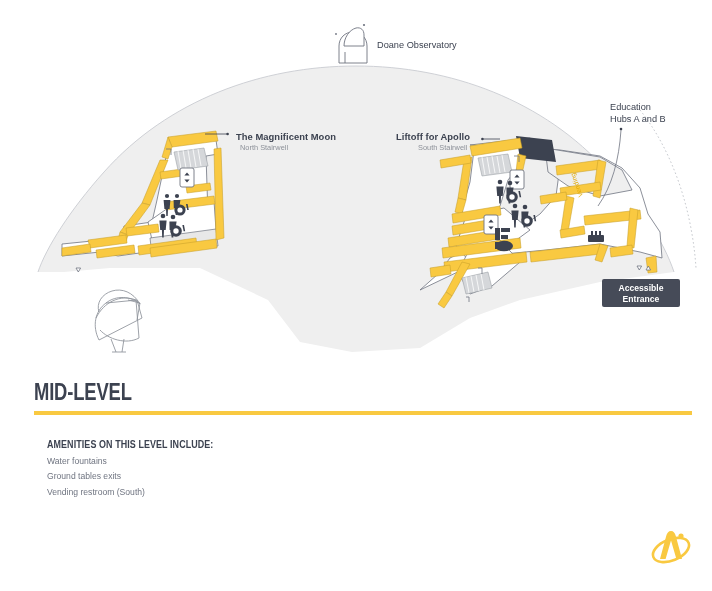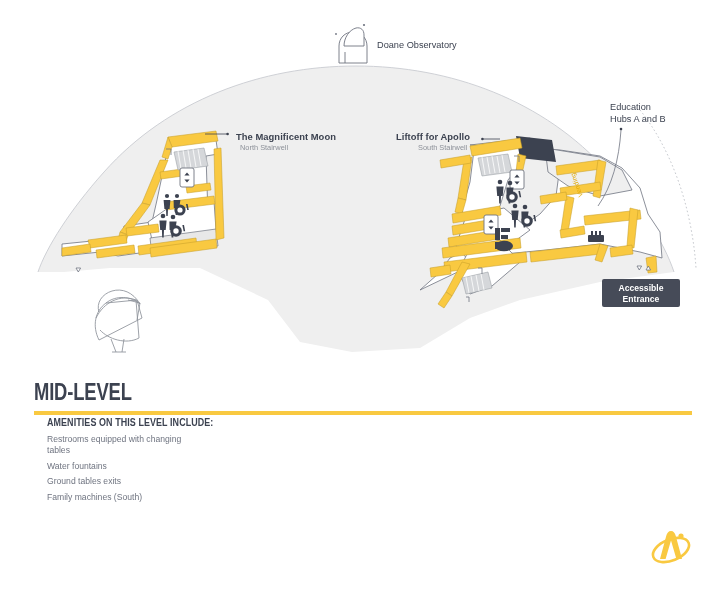--- a/index.html
+++ b/index.html
@@ -54,21 +54,21 @@
     color:#3c4250;
     transform:scaleX(0.80);
     transform-origin:left center;
     line-height:1.05;
   }
   #level-rule{
     margin:7px 0 0 34px;
     width:658px;height:3.4px;
     background:#f9c941;
   }
-  #amen-wrap{margin:2px 0 0 47px;}
+  #amen-wrap{margin:24px 0 0 47px;}
   #amen-head{
     font-family:"Liberation Sans Narrow","Liberation Sans",sans-serif;
     font-weight:bold;
     font-size:10.4px;
     color:#3c4250;
     letter-spacing:0.1px;
     transform:scaleX(0.86);
     transform-origin:left center;
     margin-bottom:6px;
   }
@@ -351,30 +351,27 @@
 </div>
 
 <div id="level-block">
   <div id="level-title">MID-LEVEL</div>
   <div id="level-rule"></div>
 
   <div id="amen-wrap">
     <div id="amen-head">AMENITIES ON THIS LEVEL INCLUDE:</div>
 
     <div class="amen-item">
-      <span class="t">Restrooms equipped with changing tables</span>
-    </div>
-    <div class="amen-item">
       <span class="t">Water fountains</span>
     </div>
     <div class="amen-item">
       <span class="t">Ground tables exits</span>
     </div>
     <div class="amen-item">
-      <span class="t">Family machines (South)</span>
+      <span class="t">Vending restroom (South)</span>
     </div>
   </div>
 </div>
 
 <svg id="logo" viewBox="0 0 46 46">
   <ellipse cx="23" cy="27" rx="19" ry="10.5" transform="rotate(-22 23 27)" fill="none" stroke="#f9c941" stroke-width="2.6"></ellipse>
   <path d="M23,8 C25.6,8 27,10 27.8,13 L34,36 L28.4,36 L23,17.5 L17.6,36 L12,36 L18.2,13 C19,10 20.4,8 23,8 Z" fill="#f9c941"></path>
   <circle cx="33" cy="13" r="2.6" fill="#f9c941"></circle>
 </svg>
 

